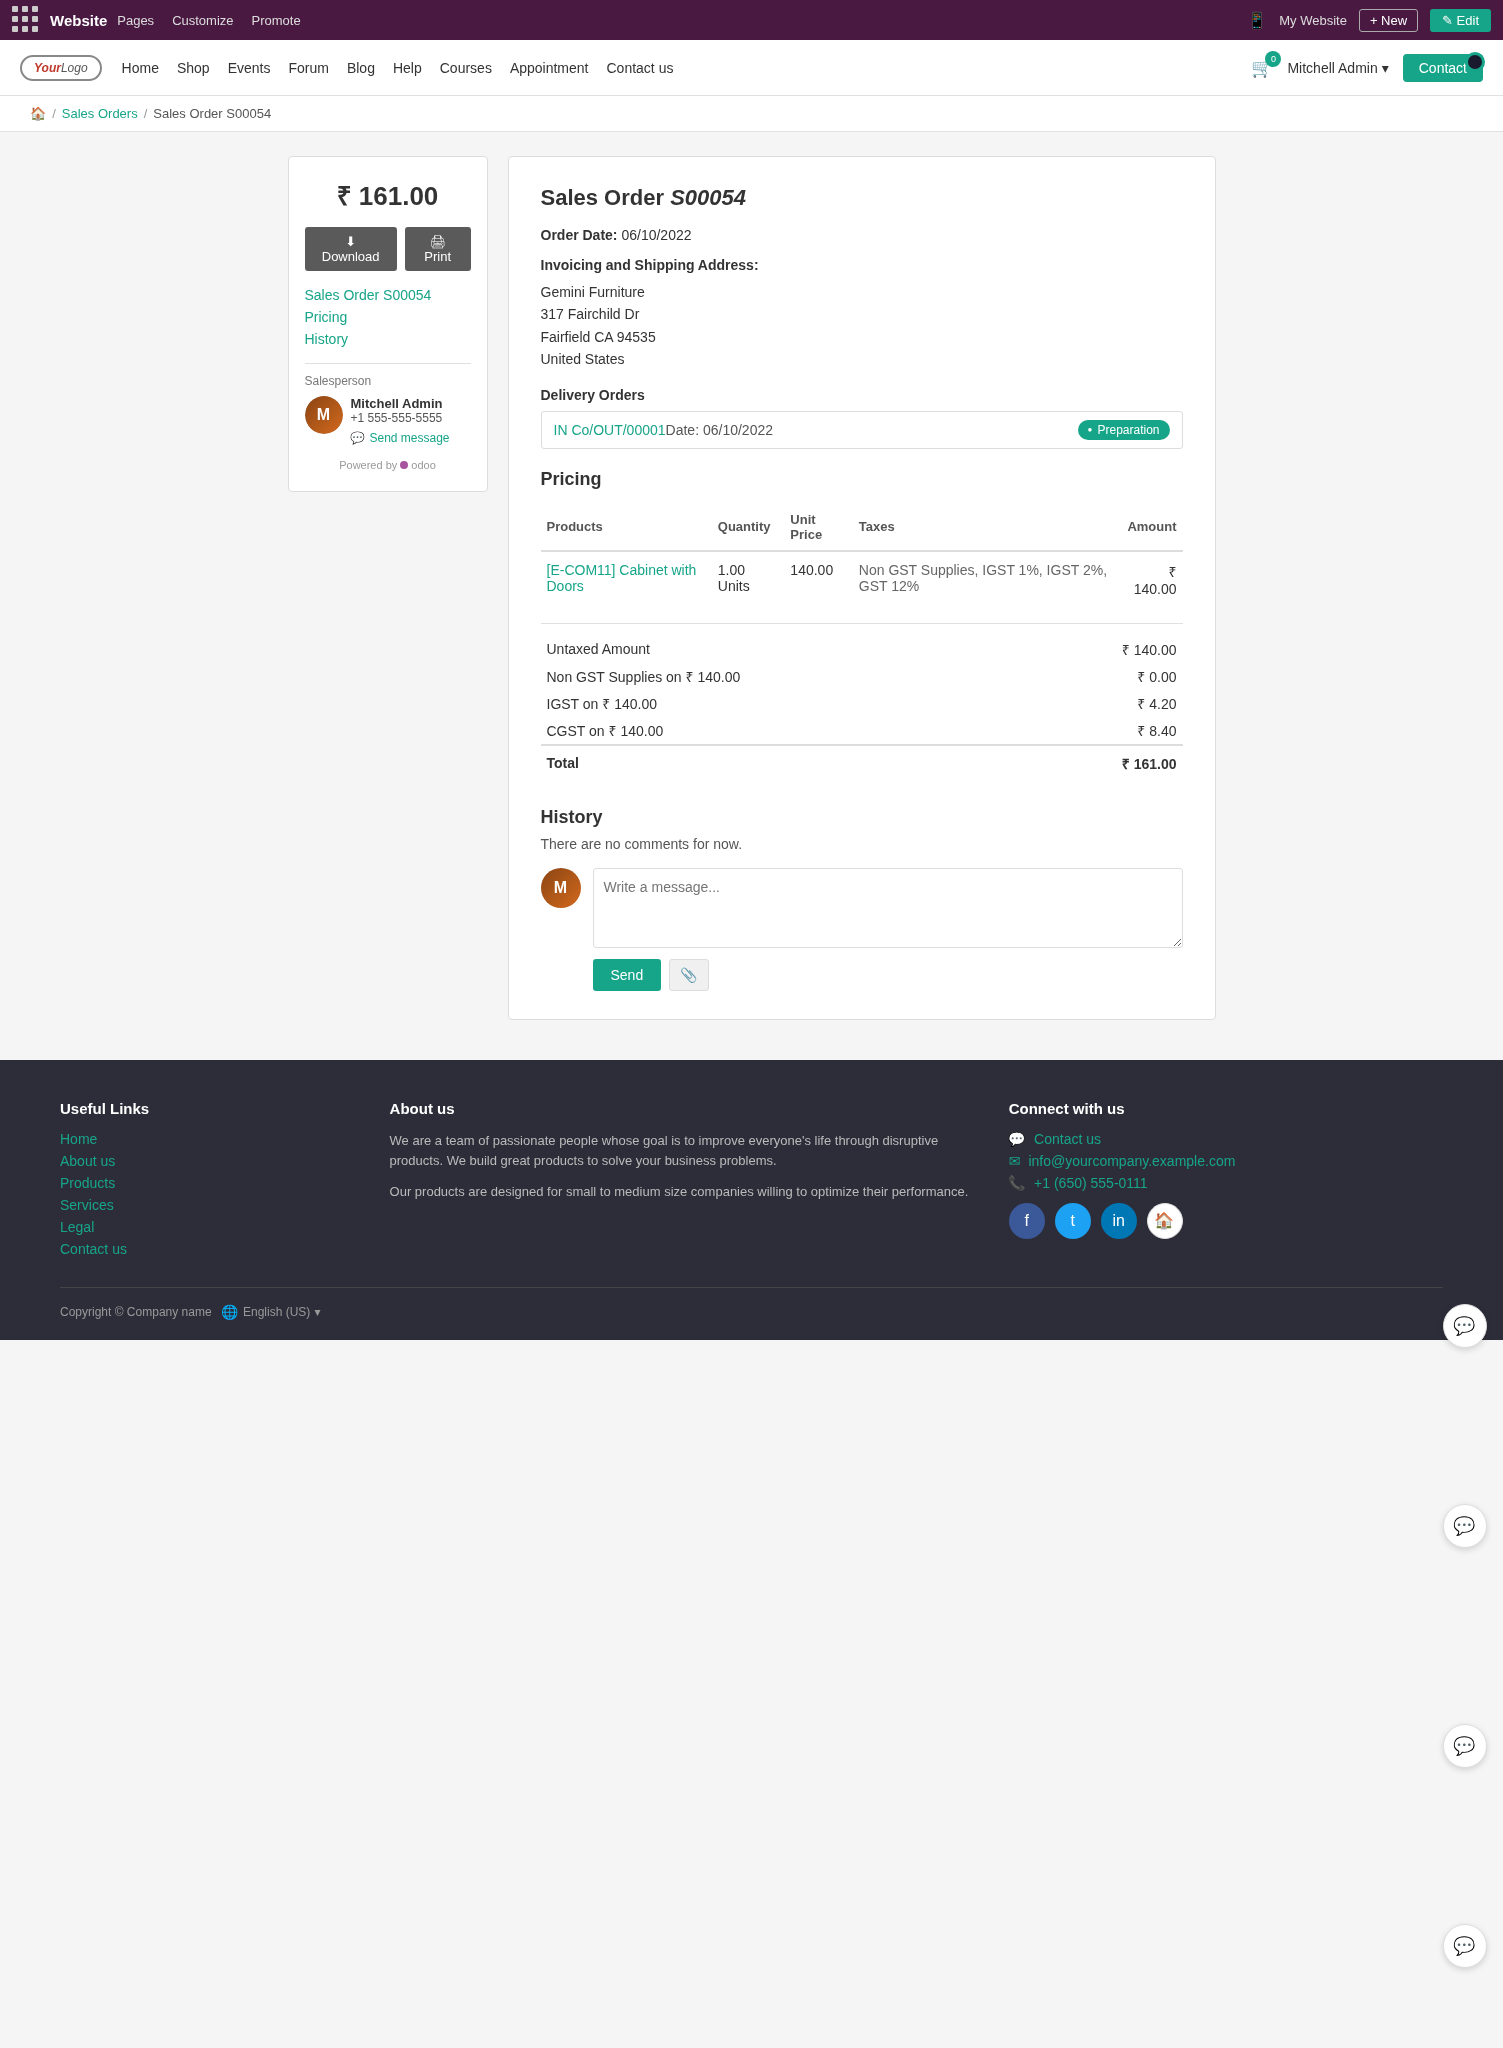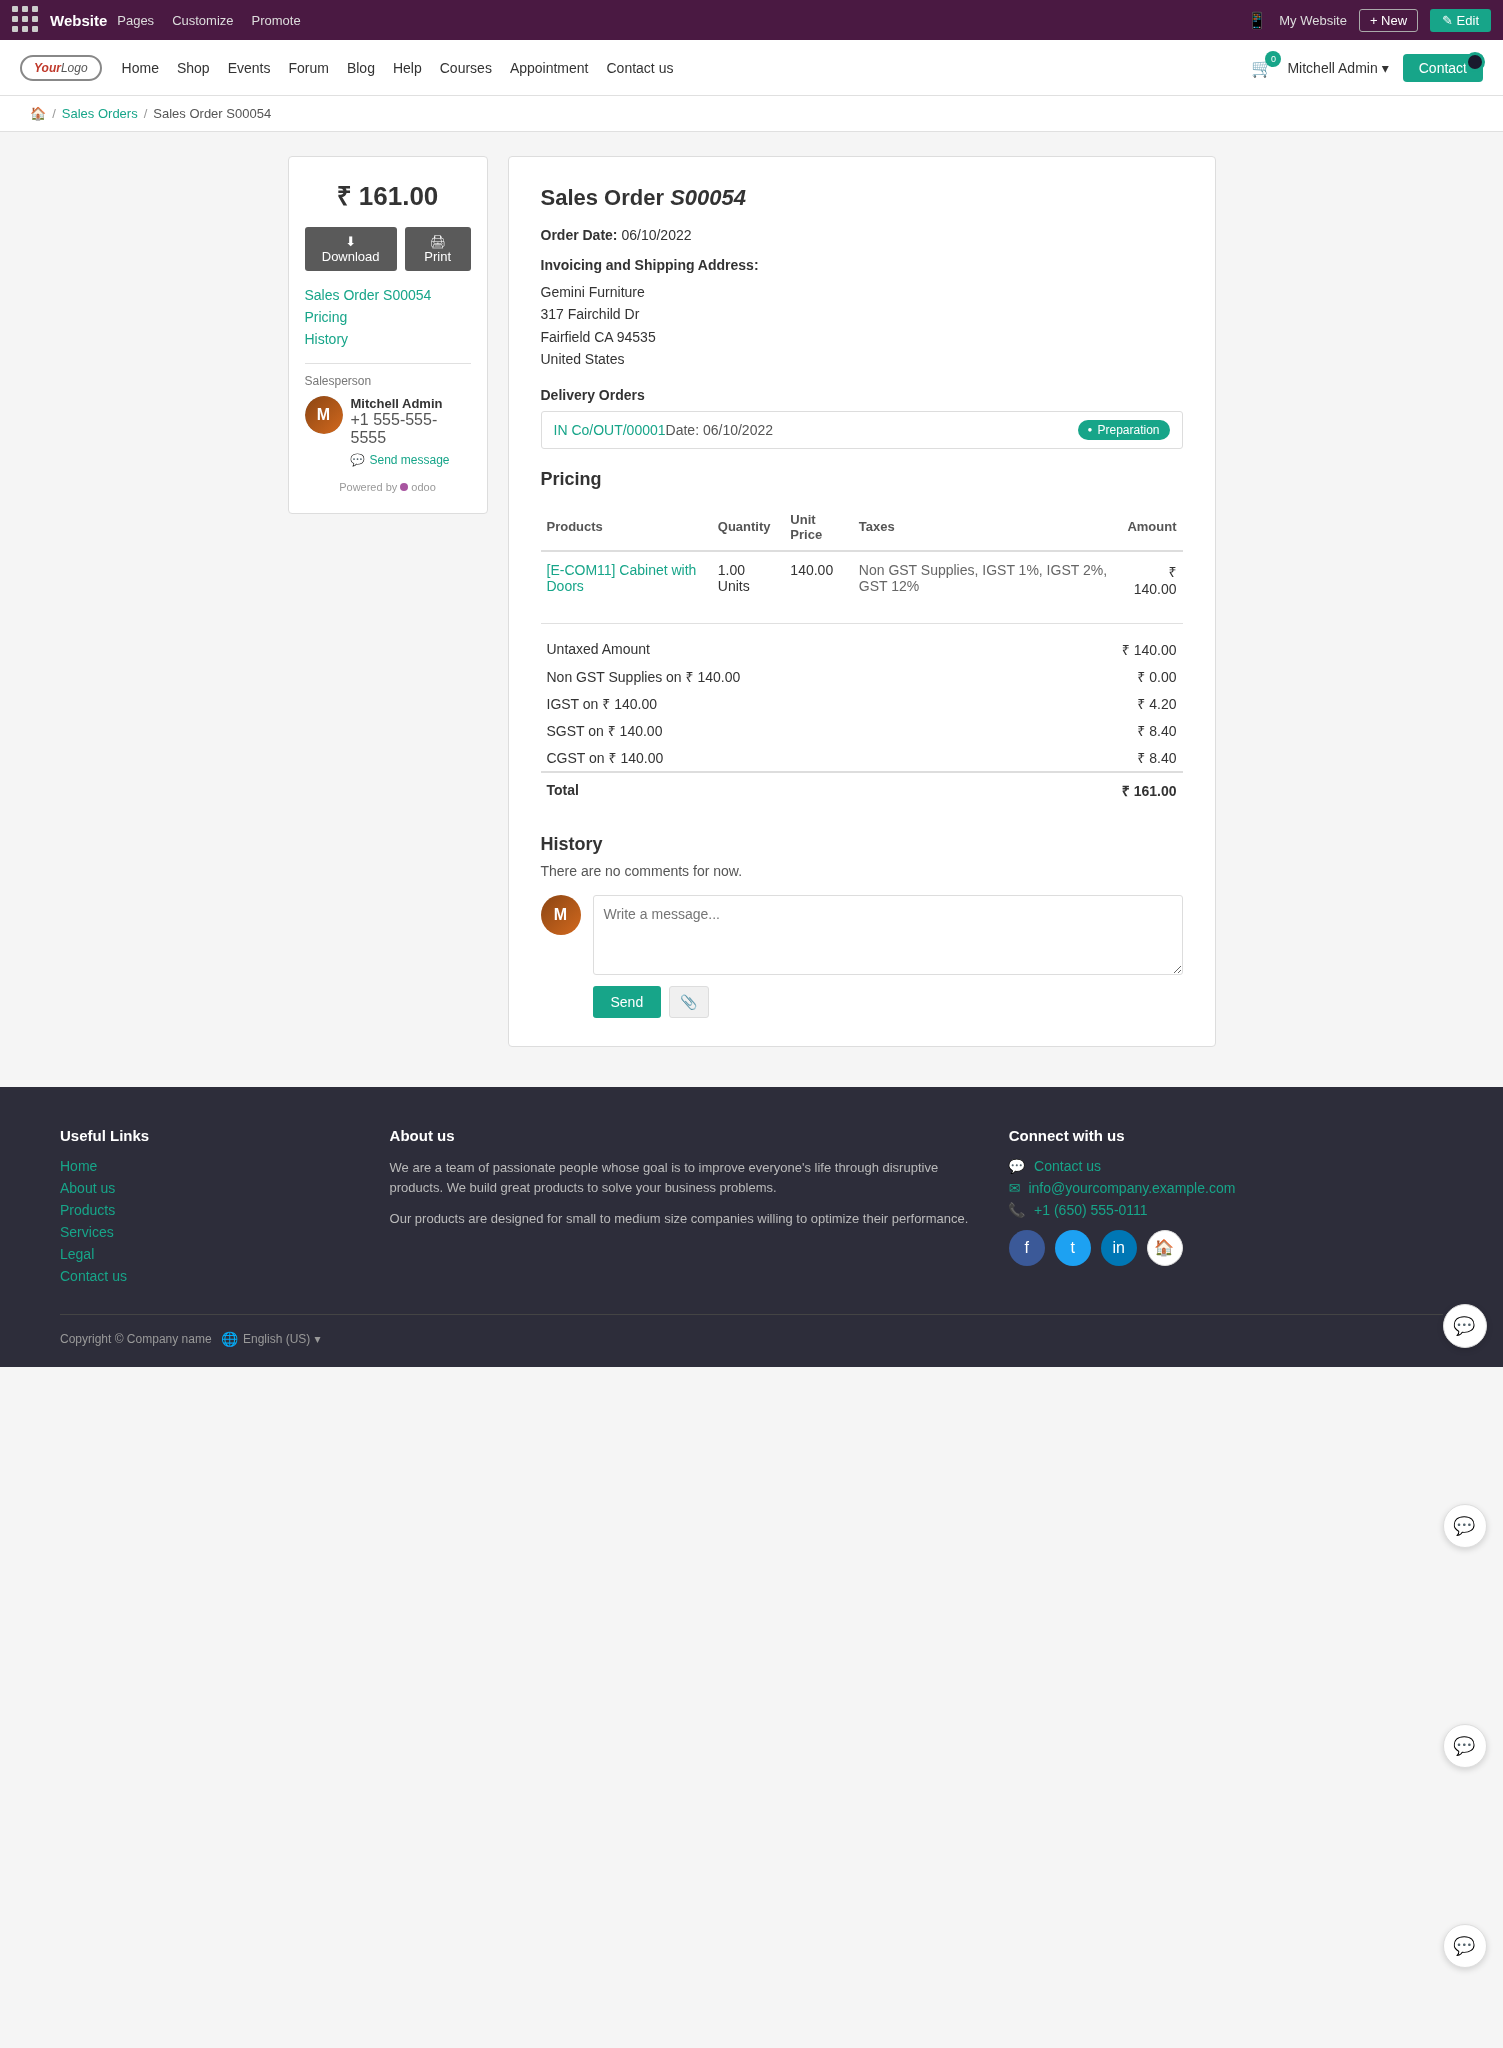--- a/index.html
+++ b/index.html
@@ -149,21 +149,21 @@
     }
     .avatar-img {
       width: 100%; height: 100%;
       background: linear-gradient(135deg, #8B4513, #D2691E);
       border-radius: 50%;
       display: flex; align-items: center; justify-content: center;
       color: #fff; font-size: 16px; font-weight: bold;
     }
     .salesperson-details { font-size: 13px; }
     .salesperson-name { font-weight: bold; color: #333; }
-    .salesperson-phone { color: #555; font-size: 16px; }
+    .salesperson-phone { color: #555; font-size: 12px; }
     .send-message-link { color: #17a589; text-decoration: none; font-size: 12px; display: flex; align-items: center; gap: 4px; margin-top: 6px; }
     .powered-by { text-align: center; margin-top: 14px; font-size: 11px; color: #999; }
     .odoo-logo { display: inline-flex; align-items: center; gap: 3px; }
     .odoo-dot { width: 8px; height: 8px; background: #a855a0; border-radius: 50%; }
 
     
     .content-area {
       flex: 1;
       background: #fff;
       border: 1px solid #ddd;
@@ -486,24 +486,20 @@
       </tr>
       <tr>
         <td>Non GST Supplies on ₹ 140.00</td>
         <td>₹ 0.00</td>
       </tr>
       <tr>
         <td>IGST on ₹ 140.00</td>
         <td>₹ 4.20</td>
       </tr>
       <tr>
-        <td>SGST on ₹ 140.00</td>
-        <td>₹ 8.40</td>
-      </tr>
-      <tr>
         <td>CGST on ₹ 140.00</td>
         <td>₹ 8.40</td>
       </tr>
       <tr class="total-row">
         <td>Total</td>
         <td>₹ 161.00</td>
       </tr>
     </tbody>
       </table>
 

